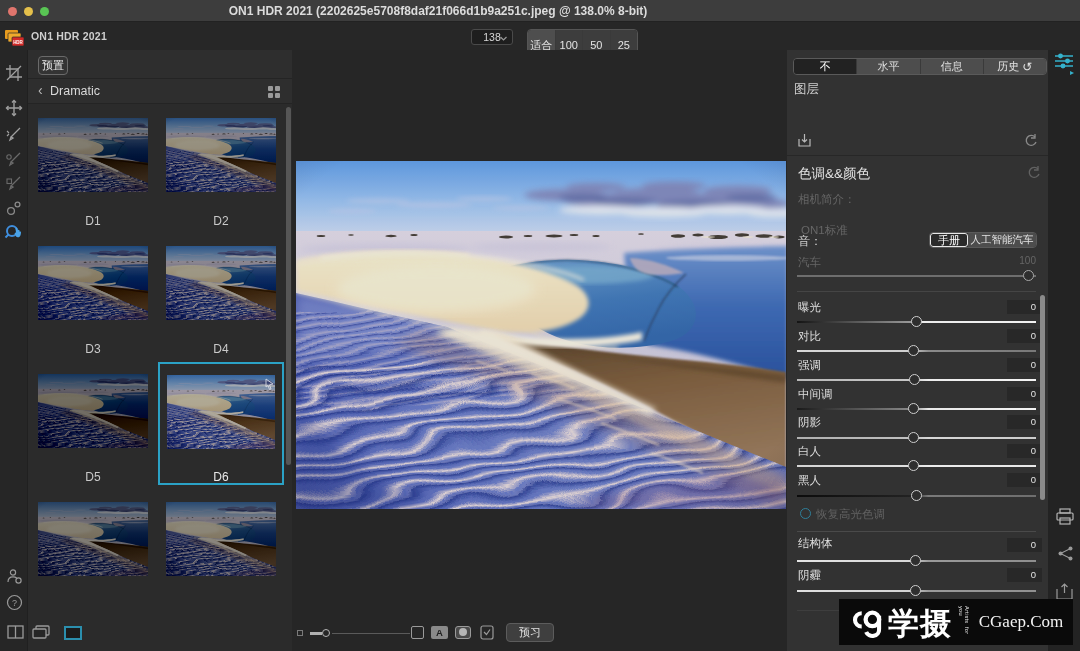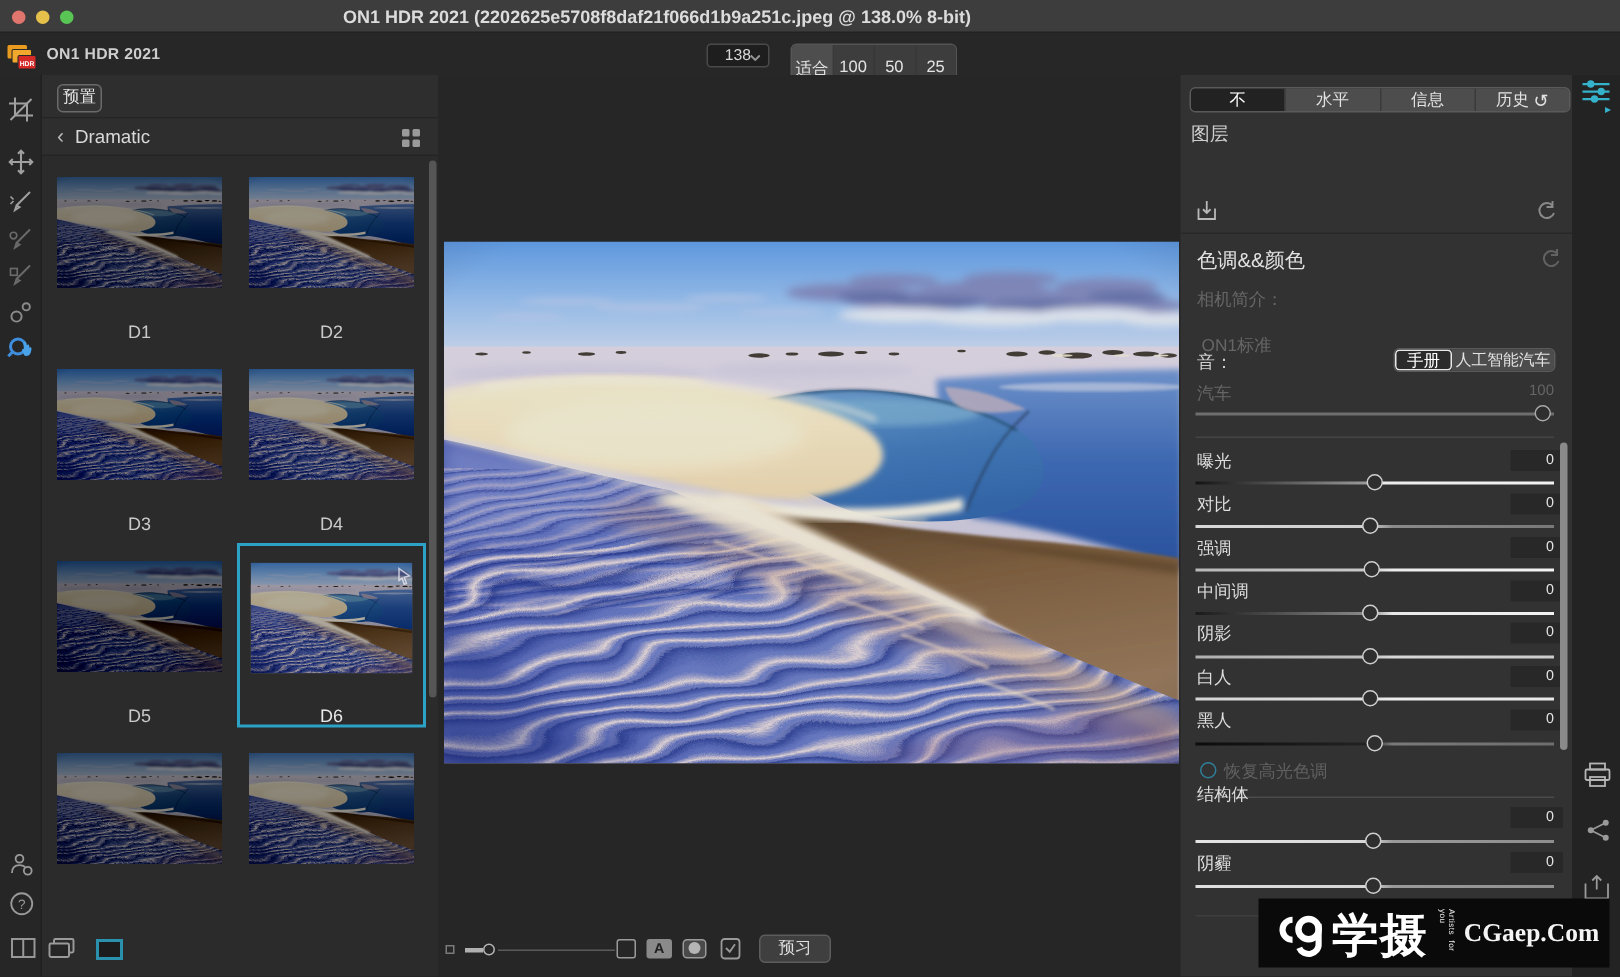--- a/index.html
+++ b/index.html
@@ -486,21 +486,21 @@
 
     <div class="slbl" style="top:423px;">黑人</div>
       <div class="vbox" style="left:220px;top:423px;">0</div>
     <div class="track" style="top:445px;background:linear-gradient(to right,#0c0c0c,#222 48%,#7a7a7a 55%,#6e6e6e);"></div>
     <div class="knob" style="left:124px;top:440px;"></div>
 
     <div class="abs" style="left:13px;top:458px;width:11px;height:11px;border-radius:50%;border:1.6px solid #2f7f9a;"></div>
     <div class="abs" style="left:29px;top:457px;color:#606060;font-size:11.5px;">恢复高光色调</div>
     <div class="abs" style="left:10px;top:481px;width:239px;height:1px;background:#4a4a4a;"></div>
 
-    <div class="slbl" style="top:472px;">结构体</div>
+    <div class="slbl" style="top:486px;">结构体</div>
       <div class="vbox" style="left:220px;top:488px;">0</div>
     <div class="track" style="top:510px;background:linear-gradient(to right,#e4e4e4,#d8d8d8 48%,#9a9a9a 55%,#8e8e8e);"></div>
     <div class="knob" style="left:123px;top:505px;"></div>
 
     <div class="slbl" style="top:518px;">阴霾</div>
       <div class="vbox" style="left:220px;top:518px;">0</div>
     <div class="track" style="top:540px;background:linear-gradient(to right,#e0e0e0,#d4d4d4 48%,#9a9a9a 55%,#909090);"></div>
     <div class="knob" style="left:123px;top:535px;"></div>
 
     <div class="abs" style="left:10px;top:560px;width:239px;height:1px;background:#3e3e3e;"></div>
@@ -540,16 +540,16 @@
   </div>
 
   <div class="abs" style="left:839px;top:599px;width:234px;height:46px;background:#0a0a0a;z-index:50;" id="wmark">
     <svg class="abs" style="left:12px;top:6px;" width="41" height="36" viewBox="0 0 46 40">
       <path d="M12,9 A7.5,7.5 0 1 0 12,24" fill="none" stroke="#fff" stroke-width="4.6"></path>
       <circle cx="24" cy="16" r="7.6" fill="none" stroke="#fff" stroke-width="4.8"></circle>
       <path d="M31.5,12 L31.5,27 A7.5,7 0 0 1 17,30" fill="none" stroke="#fff" stroke-width="4.6"></path>
     </svg>
     <div class="abs" style="left:49px;top:4px;color:#fff;font-size:31px;font-weight:bold;letter-spacing:1px;">学摄</div>
     <div class="abs" style="left:119px;top:7px;color:#eee;font-size:5.5px;line-height:6px;writing-mode:vertical-rl;letter-spacing:0.3px;">Artists&nbsp;&nbsp;for you</div>
-    <div class="abs" style="left:132px;top:13px;width:100px;color:#f4f4f4;font-size:17px;font-weight:bold;font-family:'Liberation Serif',serif;text-align:center;">CGaep.Com</div>
+    <div class="abs" style="left:132px;top:13px;width:100px;color:#f4f4f4;font-size:17px;font-weight:normal;font-family:'Liberation Serif',serif;text-align:center;">CGaep.Com</div>
   </div>
 
 </div>
 
 </body></html>

